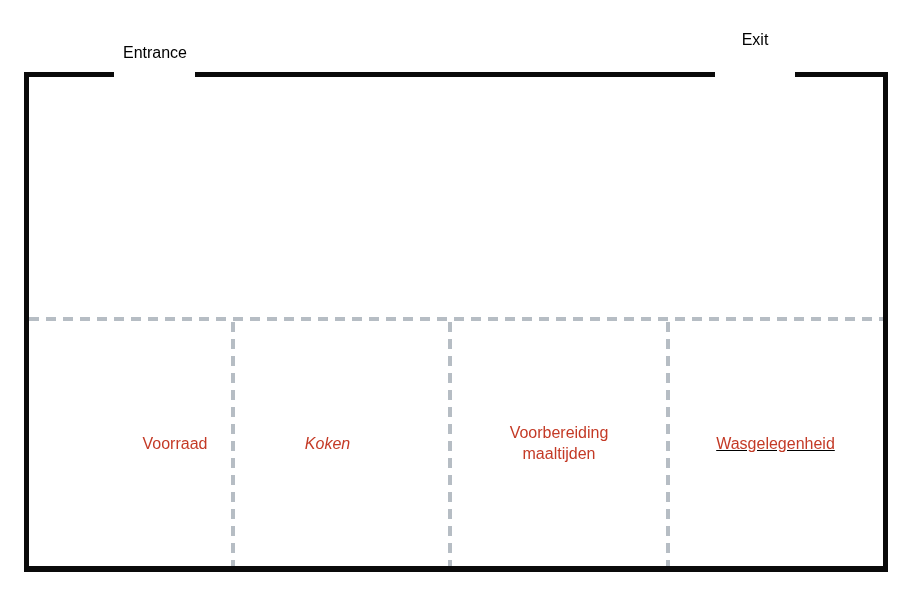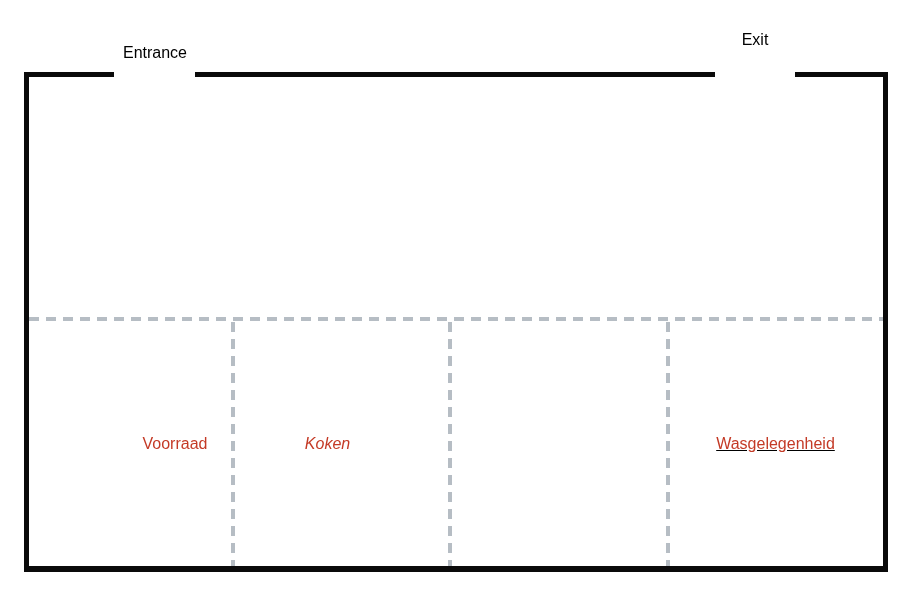--- a/index.html
+++ b/index.html
@@ -98,17 +98,20 @@
     <line x1="450" y1="322" x2="450" y2="566"></line>
     <line x1="668" y1="322" x2="668" y2="566"></line>
   </svg>
 
   <div class="zone zone-1">
     <div class="zone-label">Voorraad</div>
   </div>
   <div class="zone zone-2">
     <div class="zone-label">Koken</div>
   </div>
+  <div class="zone zone-3">
+    <div class="zone-label">Voorbereiding maaltijden</div>
+  </div>
   <div class="zone zone-4">
     <div class="zone-label">Wasgelegenheid</div>
   </div>
 
 </div>
 
 </body></html>

